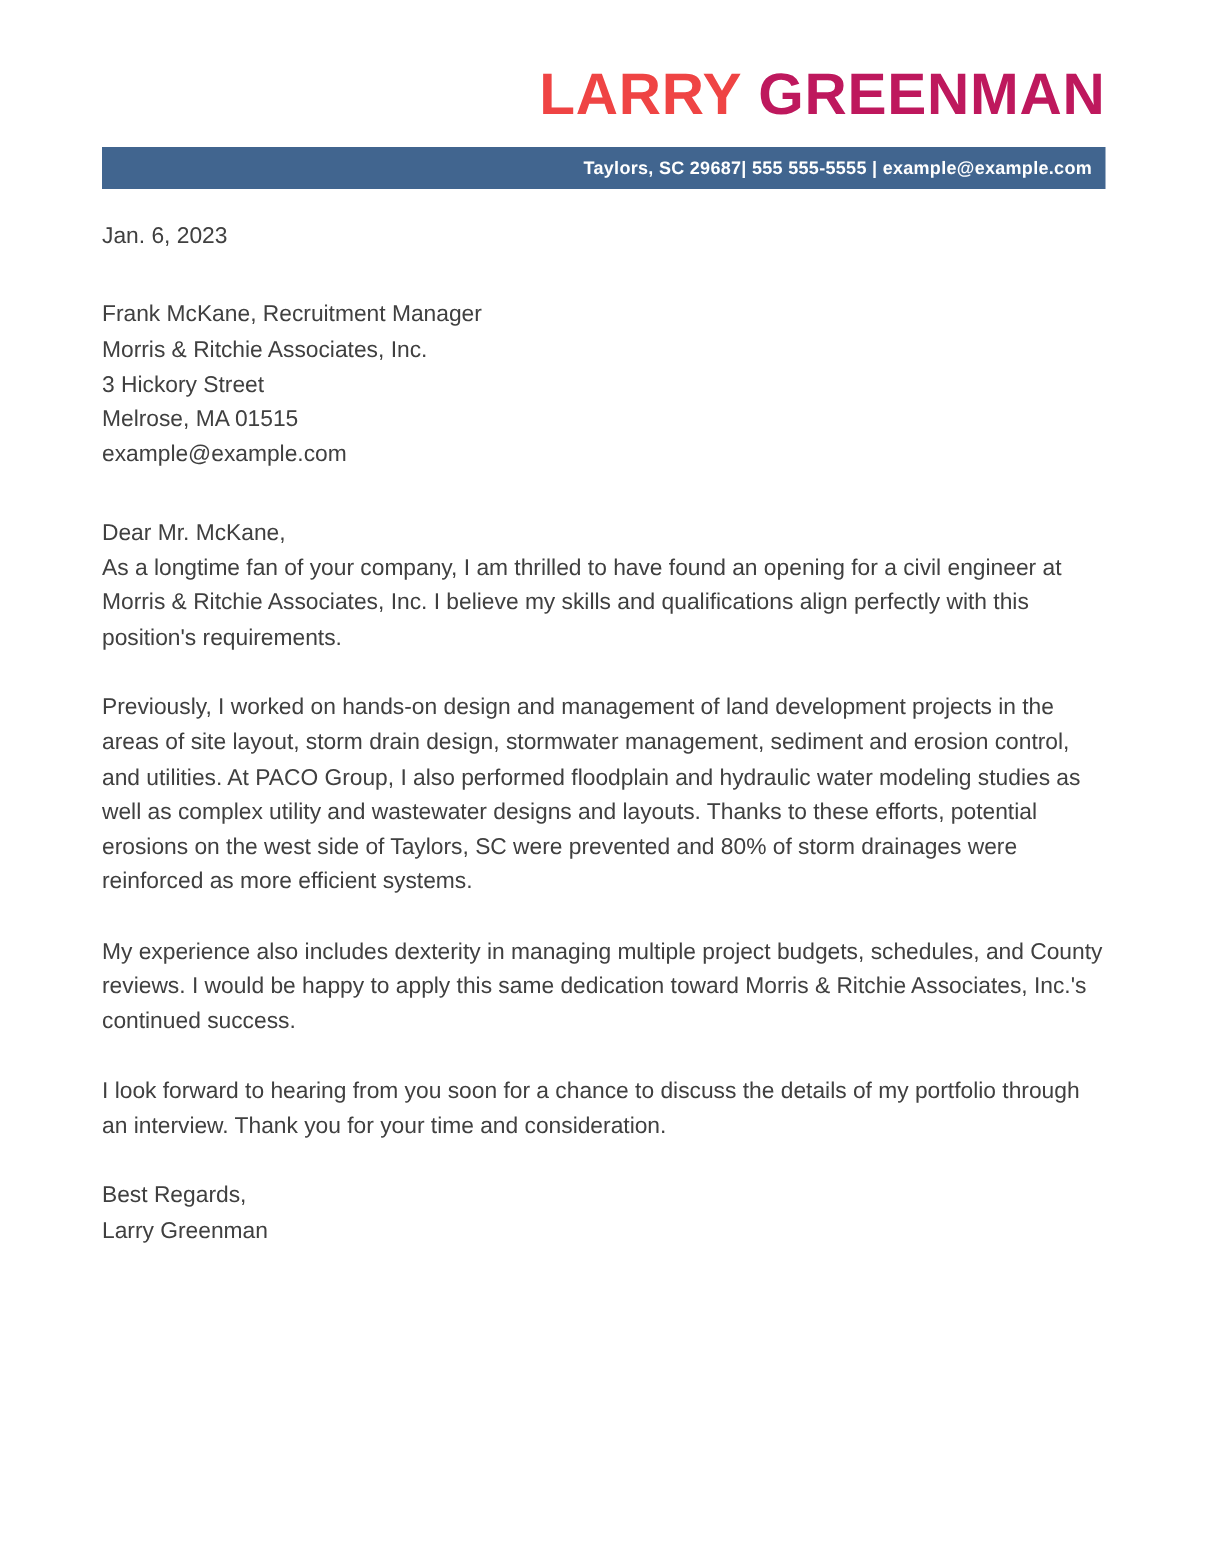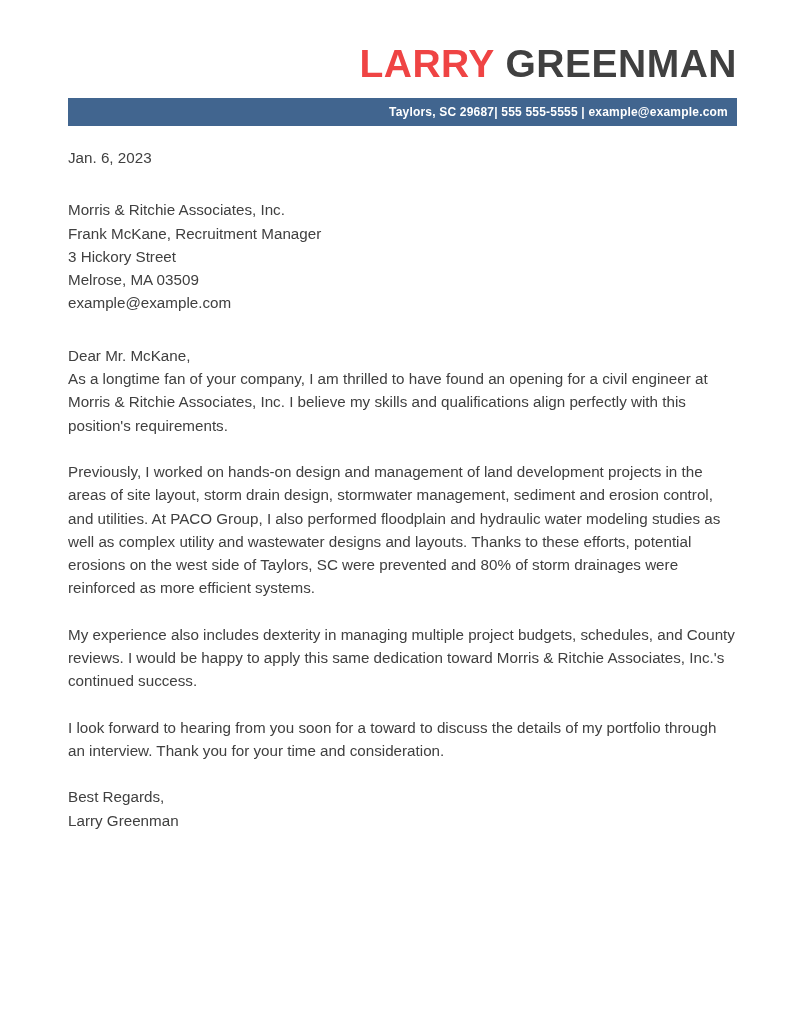--- a/index.html
+++ b/index.html
@@ -37,21 +37,21 @@
     font-weight: bold;
     letter-spacing: 0.5px;
     line-height: 1;
     padding-top: 44px;
     white-space: nowrap;
   }
   .name-first {
     color: #ef4444;
   }
   .name-last {
-    color: #404040;
+    color: #be185d;
   }
 
   .contact-bar {
     margin-top: 15px;
     height: 28px;
     background: #41658f;
     display: flex;
     align-items: center;
     justify-content: flex-end;
     box-sizing: border-box;
@@ -115,33 +115,33 @@
     <div class="contact-bar">
       <span class="contact-text">Taylors, SC 29687|  555 555-5555  |  example@example.com</span>
     </div>
   </div>
 
   <div class="letter-body">
 
     <div class="date-line">Jan. 6, 2023</div>
 
     <div class="recipient-block">
+      <div>Frank McKane, Recruitment Manager</div>
       <div>Morris &amp; Ritchie Associates, Inc.</div>
-      <div>Frank McKane, Recruitment Manager</div>
       <div>3 Hickory Street</div>
-      <div>Melrose, MA 03509</div>
+      <div>Melrose, MA 01515</div>
       <div>example@example.com</div>
     </div>
 
     <div class="salutation">Dear Mr. McKane,</div>
 
     <p class="letter-para">As a longtime fan of your company, I am thrilled to have found an opening for a civil engineer at Morris &amp; Ritchie Associates, Inc. I believe my skills and qualifications align perfectly with this position's requirements.</p>
     <p class="letter-para">Previously, I worked on hands-on design and management of land development projects in the areas of site layout, storm drain design, stormwater management, sediment and erosion control, and utilities. At PACO Group, I also performed floodplain and hydraulic water modeling studies as well as complex utility and wastewater designs and layouts. Thanks to these efforts, potential erosions on the west side of Taylors, SC were prevented and 80% of storm drainages were reinforced as more efficient systems.</p>
     <p class="letter-para">My experience also includes dexterity in managing multiple project budgets, schedules, and County reviews. I would be happy to apply this same dedication toward Morris &amp; Ritchie Associates, Inc.'s continued success.</p>
-    <p class="letter-para">I look forward to hearing from you soon for a toward to discuss the details of my portfolio through an interview. Thank you for your time and consideration.</p>
+    <p class="letter-para">I look forward to hearing from you soon for a chance to discuss the details of my portfolio through an interview. Thank you for your time and consideration.</p>
 
     <div class="signoff">
       <div>Best Regards,</div>
       <div>Larry Greenman</div>
     </div>
 
   </div>
 </div>
 
 </body></html>

